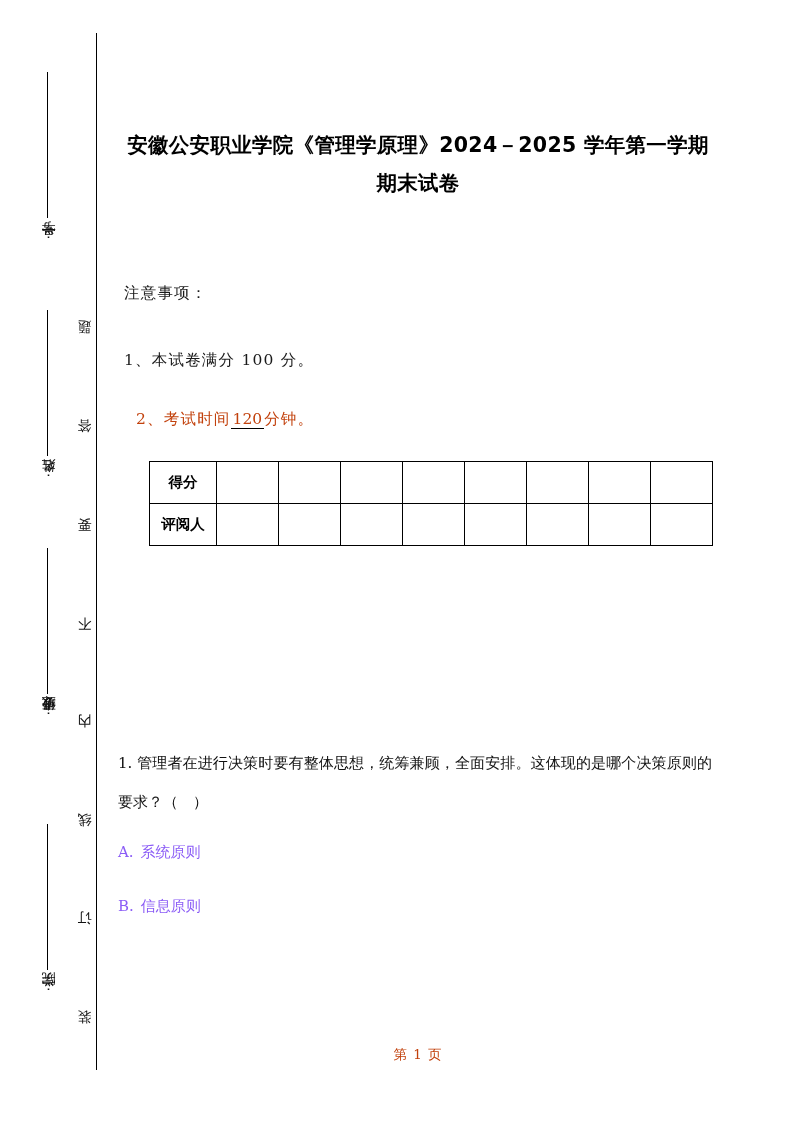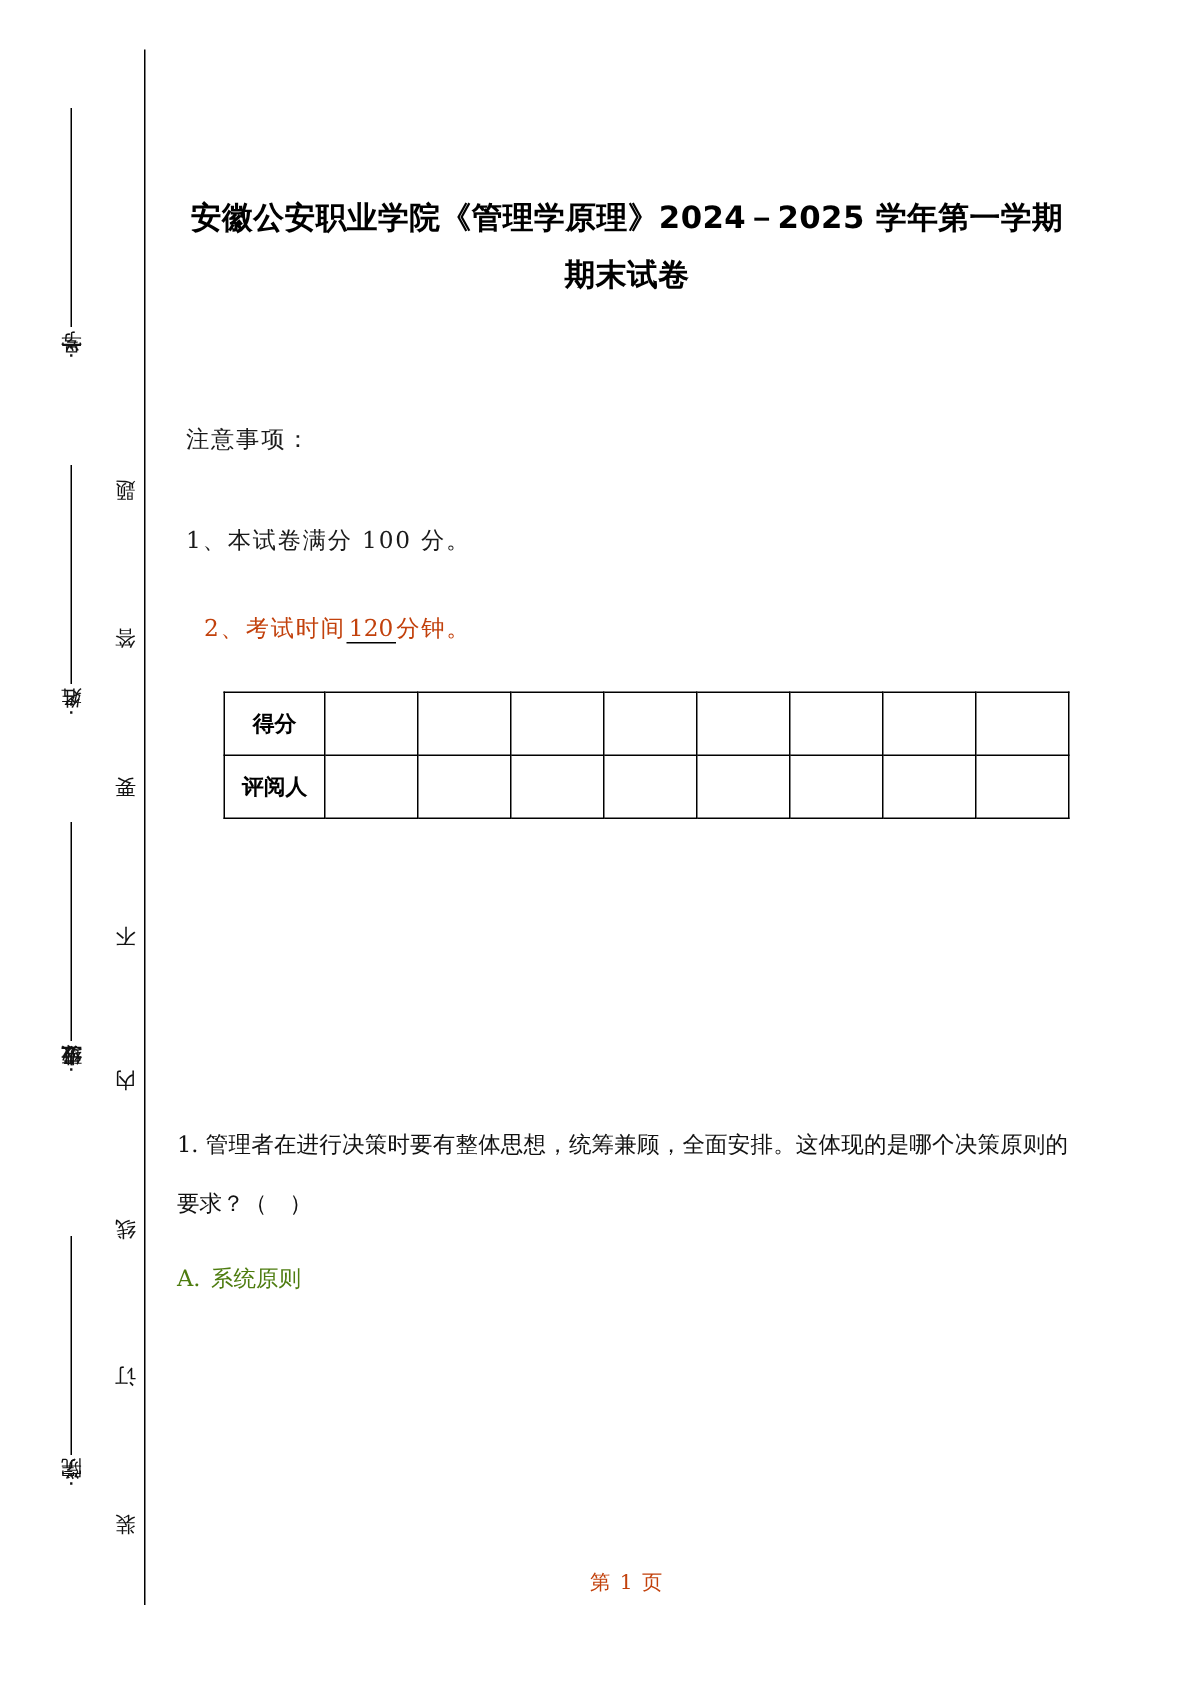--- a/index.html
+++ b/index.html
@@ -227,21 +227,21 @@
     font-family: "DejaVu Serif", "Liberation Serif", serif;
   }
 
   .option {
     position: absolute;
     left: -6px;
     width: 594px;
     font-family: "DejaVu Sans", "Liberation Sans", sans-serif;
     font-size: 15px;
     line-height: 20px;
-    color: #4d7c0f;
+    color: #8b5cf6;
     white-space: nowrap;
   }
   .opt-letter {
     font-family: "DejaVu Serif", "Liberation Serif", serif;
     margin-right: 7px;
   }
 
   
   .footer {
     position: absolute;
@@ -329,18 +329,19 @@
           <td class="cell"></td>
         </tr>
       </tbody>
     </table>
 
 
     <div class="question" style="top:744px;"><span class="q-num">1.</span> <span>管理者在进行决策时要有整体思想，统筹兼顾，全面安排。这体现的是哪个决策原则的要求？（　）</span></div>
 
     <div class="option" style="top:842px;"><span class="opt-letter">A.</span><span>系统原则</span></div>
 
+    <div class="option" style="top:896px;"><span class="opt-letter">B.</span><span>信息原则</span></div>
 
 
     <div class="footer">第 1 页</div>
 
   </div>
 </div>
 
 </body></html>

